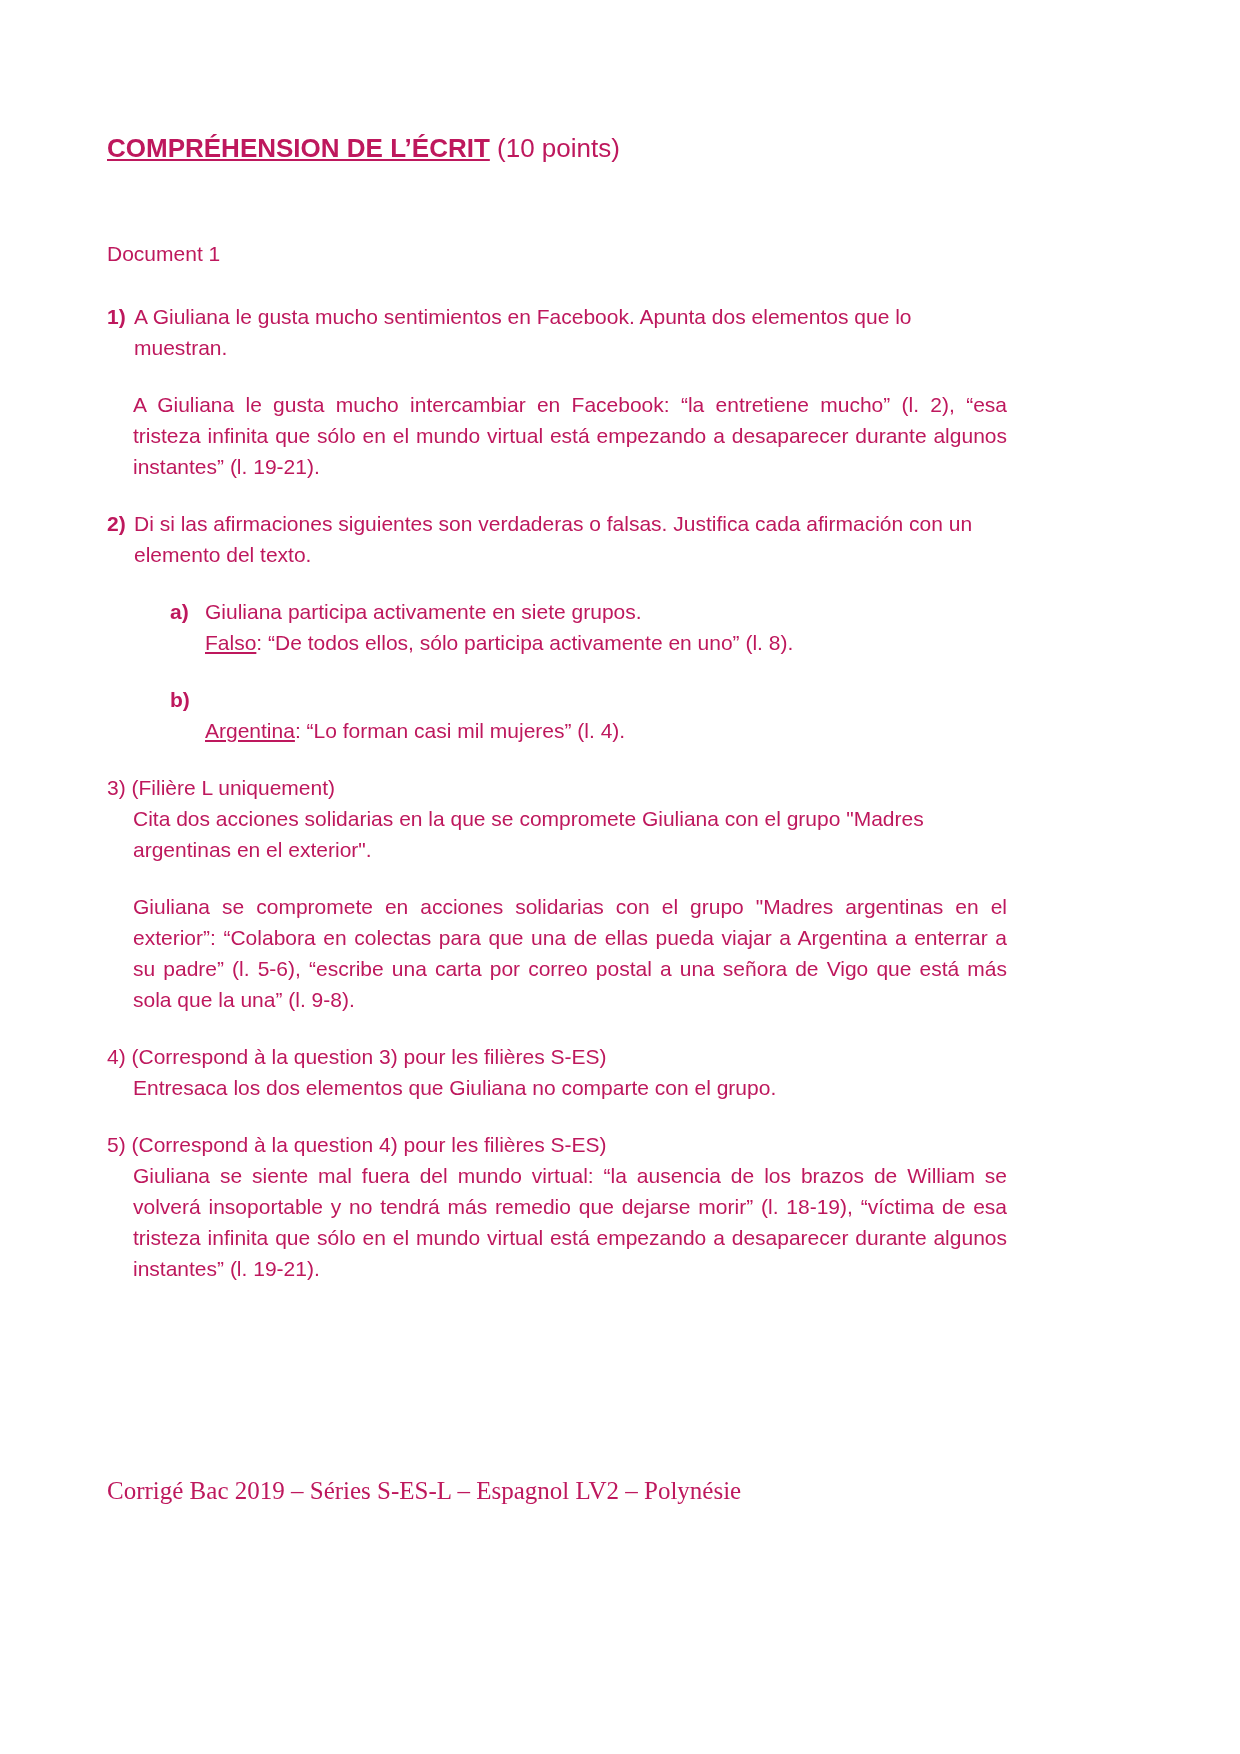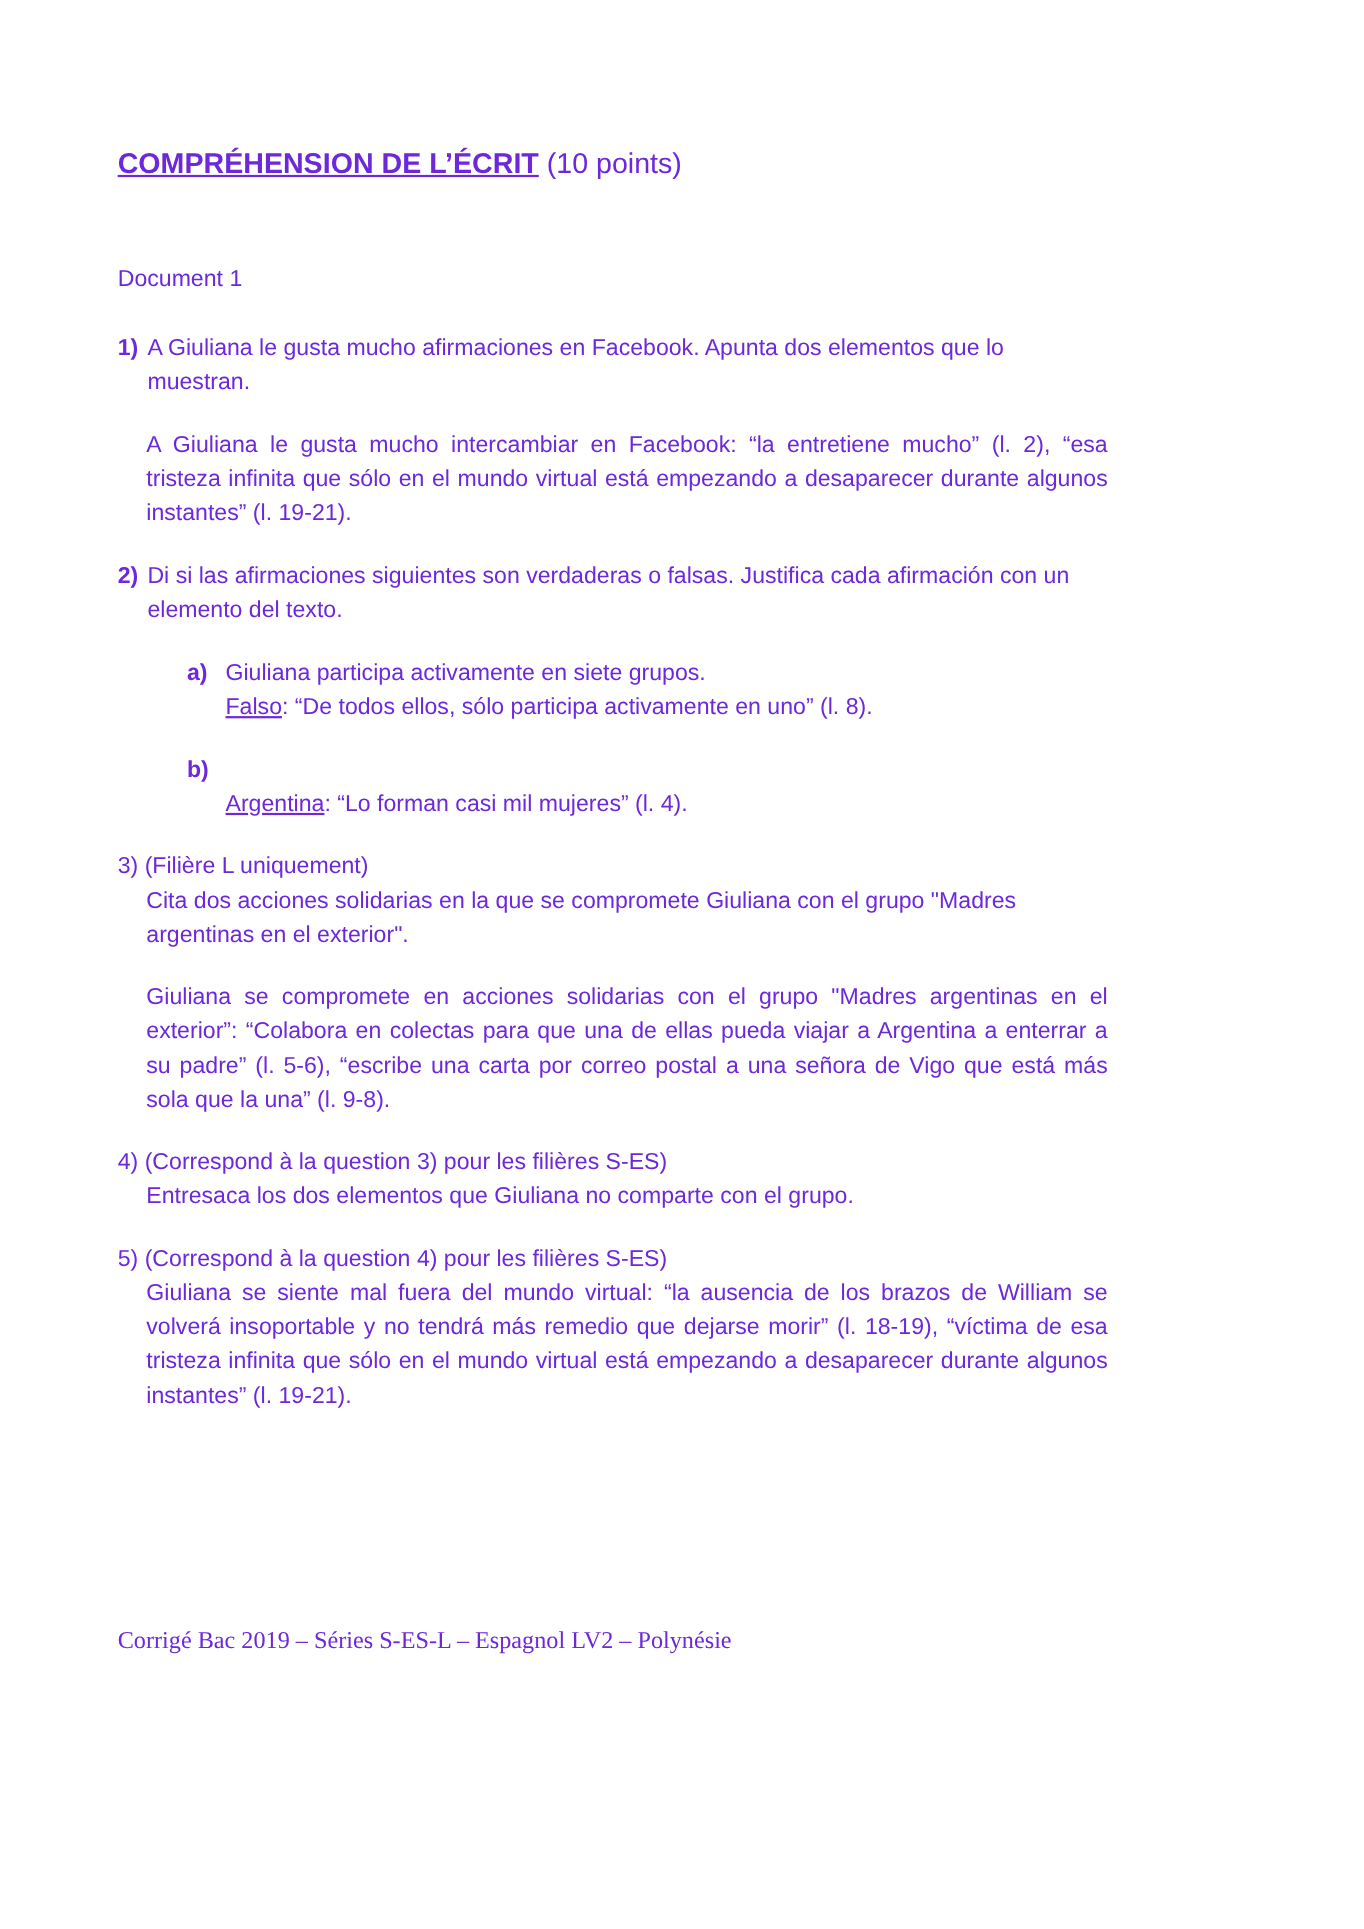--- a/index.html
+++ b/index.html
@@ -6,21 +6,21 @@
   html, body { background: #e8e8e8; }
   .page {
     position: relative;
     width: 1240px;
     height: 1754px;
     margin: 0 auto;
     background: #ffffff;
     font-family: "Liberation Sans", sans-serif;
     font-size: 21px;
     line-height: 31px;
-    color: #6d28d9;
+    color: #be185d;
     overflow: hidden;
   }
   .content {
     position: absolute;
     left: 107px;
     top: 130px;
     width: 900px;
   }
   .title {
     font-size: 26px;
@@ -63,37 +63,37 @@
   .qheading { font-weight: normal; }
   .qbody {
     margin-left: 26px;
     margin-bottom: 26px;
   }
   .footer {
     position: absolute;
     left: 107px;
     top: 1477px;
     font-family: "Liberation Serif", serif;
-    font-size: 22px;
+    font-size: 25px;
     line-height: 28px;
   }
 </style>
 </head>
 <body>
 
 <div class="page">
   <div class="content">
 
     <h1 class="title"><span class="title-main">COMPRÉHENSION DE L’ÉCRIT</span><span class="title-suffix"> (10 points)</span></h1>
 
     <p class="doc-label">Document 1</p>
 
     <div class="q-row mb-gap">
       <span class="qnum">1)</span>
-      <span class="qtext">A Giuliana le gusta mucho afirmaciones en Facebook. Apunta dos elementos que lo muestran.</span>
+      <span class="qtext">A Giuliana le gusta mucho sentimientos en Facebook. Apunta dos elementos que lo muestran.</span>
     </div>
     <p class="answer">A Giuliana le gusta mucho intercambiar en Facebook: “la entretiene mucho” (l. 2), “esa tristeza infinita que sólo en el mundo virtual está empezando a desaparecer durante algunos instantes” (l. 19-21).</p>
 
     <div class="q-row mb-gap">
       <span class="qnum">2)</span>
       <span class="qtext">Di si las afirmaciones siguientes son verdaderas o falsas. Justifica cada afirmación con un elemento del texto.</span>
     </div>
 
     <div class="subitem">
       <span class="subletter">a)</span>

